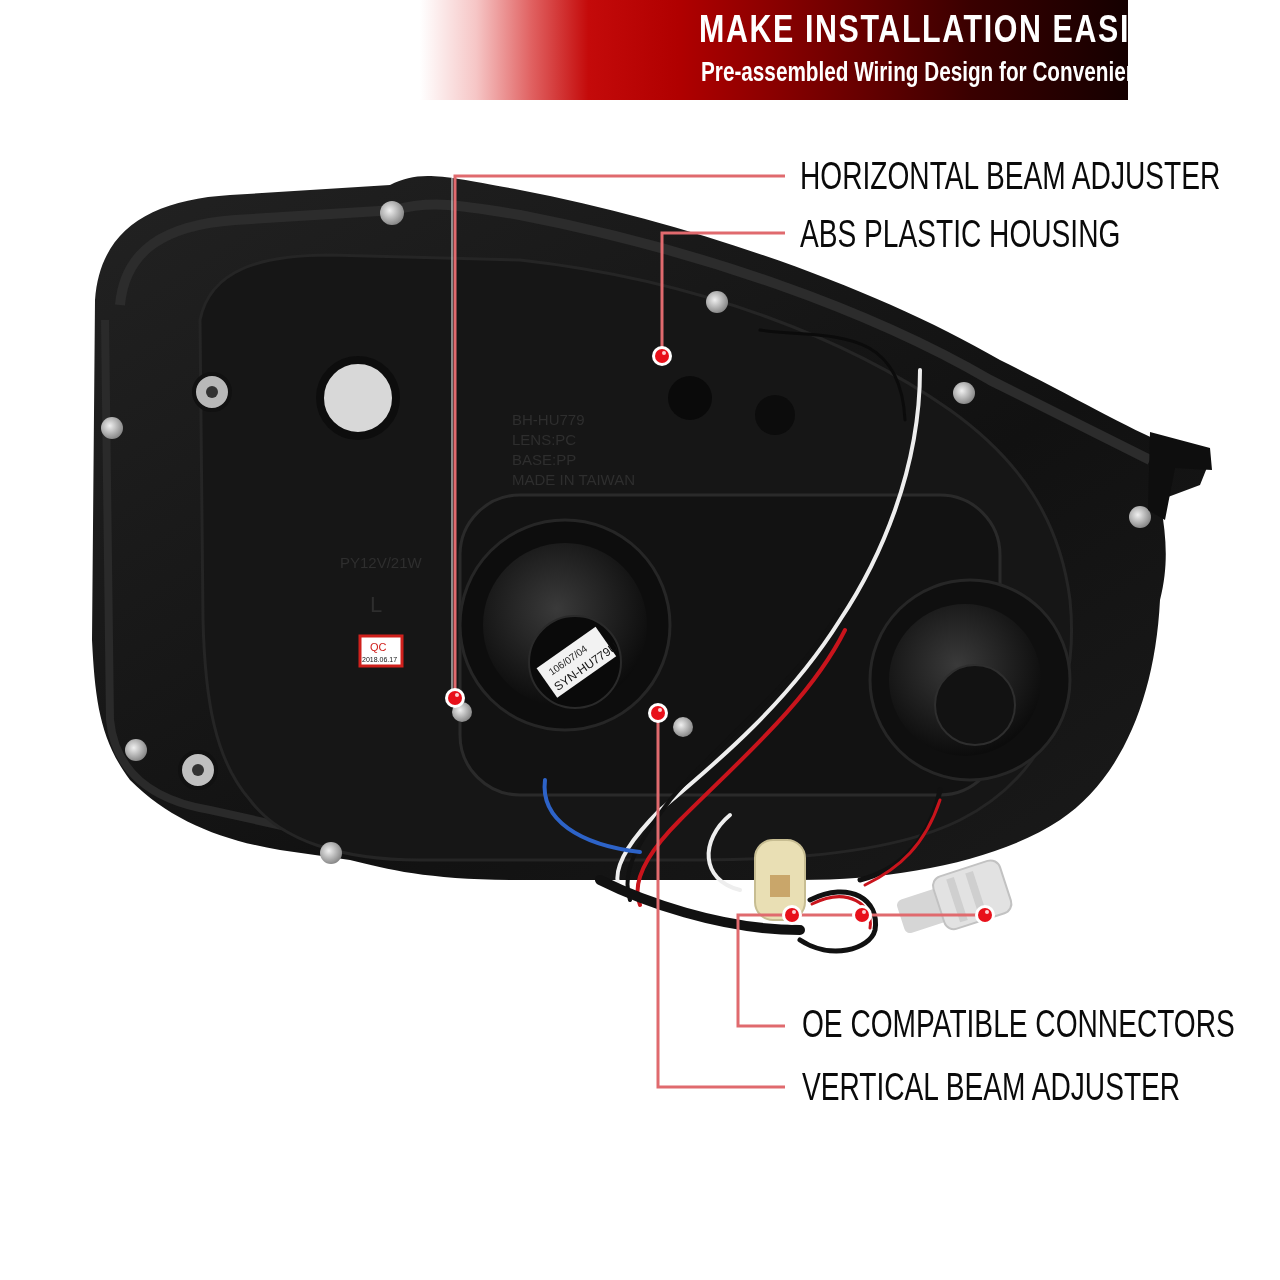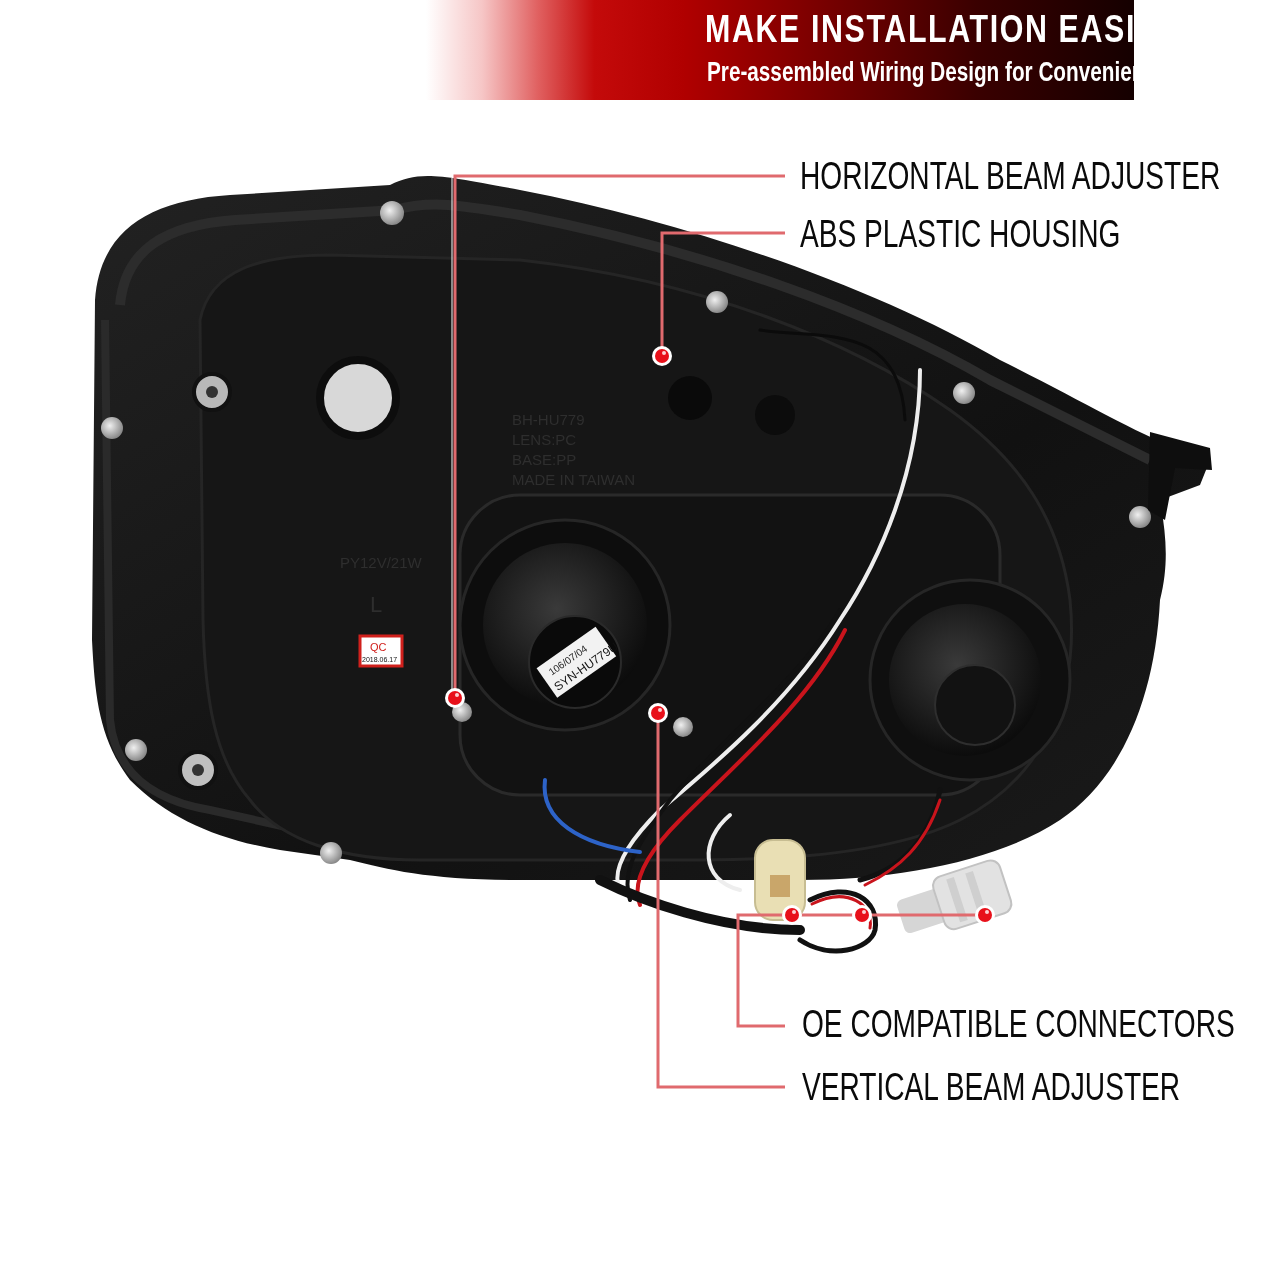--- a/index.html
+++ b/index.html
@@ -1,17 +1,17 @@
 <!DOCTYPE html>
 <html><head>
 <meta charset="utf-8">
 <style>
   html,body{margin:0;padding:0;background:#fff;}
   body{width:1280px;height:1280px;position:relative;overflow:hidden;font-family:"Liberation Sans",sans-serif;}
-  .banner{position:absolute;left:10px;top:0;width:1124px;height:100px;
+  .banner{position:absolute;left:4px;top:0;width:1124px;height:100px;
     background:linear-gradient(90deg,#ffffff 0%,#ffffff 37%,#f6c6c6 42%,#e06060 47%,#c40a0a 52%,#b00000 60%,#7a0000 72%,#3a0000 86%,#150000 100%);text-align:right;}
   .banner-title{position:absolute;left:695px;top:8px;color:#fff;font-family:"Liberation Sans",sans-serif;font-weight:bold;font-size:38px;letter-spacing:2px;transform:scaleX(0.80);transform-origin:left top;white-space:nowrap;}
   .banner-sub{position:absolute;left:697px;top:56px;color:#fff;font-family:"Liberation Sans",sans-serif;font-weight:bold;font-size:28px;transform:scaleX(0.74);transform-origin:left top;white-space:nowrap;}
   .product{position:absolute;left:0;top:0;width:1280px;height:1280px;}
   .label{position:absolute;color:#0a0a0a;font-family:"Liberation Sans",sans-serif;font-size:38px;transform:scaleX(0.74);transform-origin:left top;white-space:nowrap;}
   .callouts{position:absolute;left:0;top:0;width:1280px;height:1280px;pointer-events:none;}
 </style>
 </head>
 <body>
 

